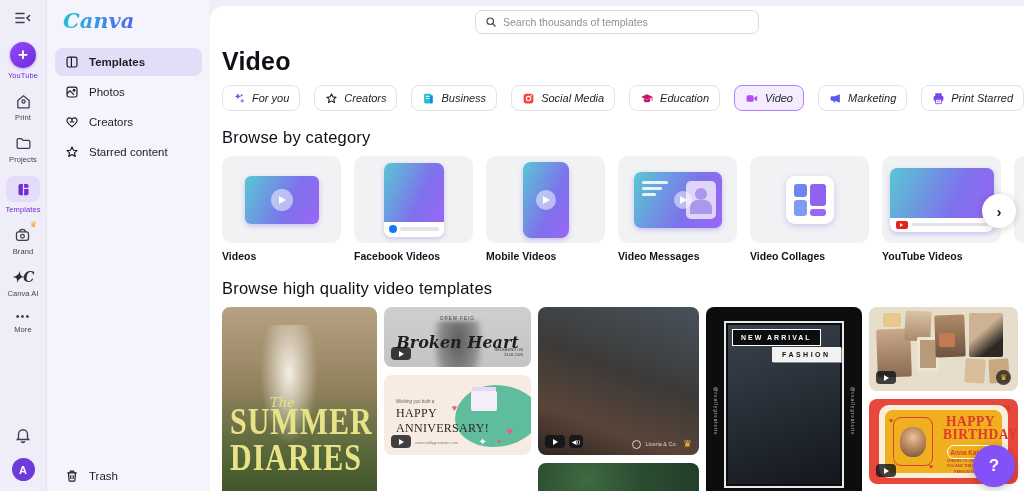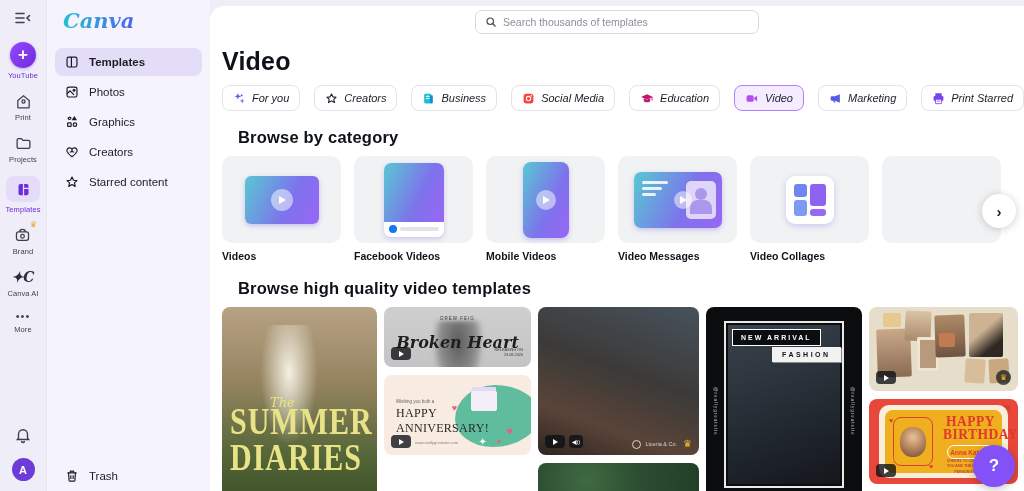--- a/index.html
+++ b/index.html
@@ -39,21 +39,21 @@
   
   .main { flex:1; margin-top:6px; background:#fff; border-radius:14px 0 0 0; padding:4px 0 0 12px; position:relative; overflow:hidden; }
   .search-row { display:flex; justify-content:center; padding-right:12px; }
   .search-box { width:284px; height:24px; border:1px solid #d7d9df; border-radius:7px; background:#fff; display:flex; align-items:center; gap:6px; padding:0 9px; }
   .search-box input { border:none; outline:none; flex:1; font-size:10.5px; font-family:inherit; color:#333; background:transparent; }
   .search-box input::placeholder { color:#8a8f99; }
   .page-title { font-size:25px; font-weight:bold; letter-spacing:.2px; margin:13px 0 9px; color:#0d1118; }
   .chips { display:flex; gap:14px;font-style:italic; }
   .chip { height:26px; border:1px solid #e1e3e7; border-radius:8px; background:#fff; display:flex; align-items:center; gap:6px; padding:0 10px; font-size:11px; color:#1b1e26; cursor:pointer; white-space:nowrap; }
   .chip.active { background:#f5ecff; border-color:#b07fff; }
-  .section-heading { font-size:16.5px; font-weight:bold; color:#0d1118; margin:17px 16px 9px; letter-spacing:.2px; }
+  .section-heading { font-size:16.5px; font-weight:normal; color:#0d1118; margin:17px 0 9px; letter-spacing:.2px; }
   
   :root { --grad: linear-gradient(115deg,#58c8d2 0%,#7e72ec 60%,#9a66f6 100%); }
   .cats { position:relative; display:flex; gap:13px; }
   .cat { width:119px; flex:0 0 119px; cursor:pointer; }
   .cat-tile { height:87px; background:#f1f2f4; border-radius:10px; display:flex; align-items:center; justify-content:center; }
   .cat-label { font-size:10.5px; font-weight:bold; color:#11141c; margin-top:7px; }
   .play { width:22px; height:22px; border-radius:50%; background:rgba(255,255,255,.5); position:absolute; display:flex; align-items:center; justify-content:center; }
   .play::after { content:""; width:0; height:0; border-left:7px solid #fff; border-top:4.5px solid transparent; border-bottom:4.5px solid transparent; margin-left:2px; }
   .g-land { width:74px; height:48px; border-radius:6px; background:var(--grad); position:relative; display:flex; align-items:center; justify-content:center; box-shadow:0 2px 5px rgba(120,100,220,.35); }
   .g-fb { width:60px; height:74px; border-radius:7px; background:#fff; box-shadow:0 2px 5px rgba(120,100,220,.3); overflow:hidden; display:flex; flex-direction:column; }
@@ -235,29 +235,20 @@
   <div class="nav-item">
     <svg width="14" height="14" viewBox="0 0 24 24" fill="none" stroke="#17192a" stroke-width="2">
         <rect x="3.5" y="3.5" width="17" height="17" rx="3"></rect>
         <path d="M3.5 15l5-5 7 7"></path>
         <circle cx="15.5" cy="9" r="1.6"></circle>
       </svg>
     <span>Photos</span>
   </div>
   <div class="nav-item">
     <svg width="14" height="14" viewBox="0 0 24 24" fill="none" stroke="#17192a" stroke-width="2">
-        <path d="M7 4.5c1.6-1.8 4 .2 2.8 1.9C8.6 8.1 5.4 8.3 5.4 6.2 5.4 4.8 6.3 4.2 7 4.5z"></path>
-        <polygon points="16,3.5 18.8,8 13.2,8"></polygon>
-        <rect x="4.5" y="13.5" width="6" height="6" rx="1"></rect>
-        <rect x="14" y="13.5" width="6" height="6" rx="3"></rect>
-      </svg>
-    <span>Graphics</span>
-  </div>
-  <div class="nav-item">
-    <svg width="14" height="14" viewBox="0 0 24 24" fill="none" stroke="#17192a" stroke-width="2">
         <path d="M12 20s-7-4.5-8.5-9C2.5 7.5 5 5 8 5c2 0 3.3 1.2 4 2.5C12.7 6.2 14 5 16 5c3 0 5.5 2.5 4.5 6-1.5 4.5-8.5 9-8.5 9z"></path>
         <path d="M8 12h2.5l1.5-2.5 1.5 2.5H16"></path>
       </svg>
     <span>Creators</span>
   </div>
   <div class="nav-item">
     <svg width="14" height="14" viewBox="0 0 24 24" fill="none" stroke="#17192a" stroke-width="2">
         <polygon points="12,3.5 14.6,9 20.5,9.6 16.2,13.5 17.5,19.5 12,16.4 6.5,19.5 7.8,13.5 3.5,9.6 9.4,9" stroke-linejoin="round"></polygon>
       </svg>
     <span>Starred content</span>
@@ -409,20 +400,32 @@
     <div class="cat">
       <div class="cat-tile">
         <div class="g-col">
           <div style="left:8px;top:8px;width:13px;height:13px;background:#6f86f0"></div>
           <div style="left:24px;top:8px;width:16px;height:22px;background:#8f63f2"></div>
           <div style="left:8px;top:24px;width:13px;height:16px;background:#7d9bf5"></div>
           <div style="left:24px;top:33px;width:16px;height:7px;background:#9a66f6"></div>
         </div>
       </div>
       <div class="cat-label">Video Collages</div>
+    </div>
+    <div class="cat">
+      <div class="cat-tile">
+        <div class="g-yt">
+          <div class="top"></div>
+          <div class="bar">
+              <span class="yt-dot"></span>
+              <span class="bar-line"></span>
+            </div>
+        </div>
+      </div>
+      <div class="cat-label">YouTube Videos</div>
     </div>
     <div class="cat">
       <div class="cat-tile"></div>
     </div>
     <div class="next-btn">
         <span>›</span>
       </div>
   </div>
 
   <h2 class="section-heading">Browse high quality video templates</h2>

